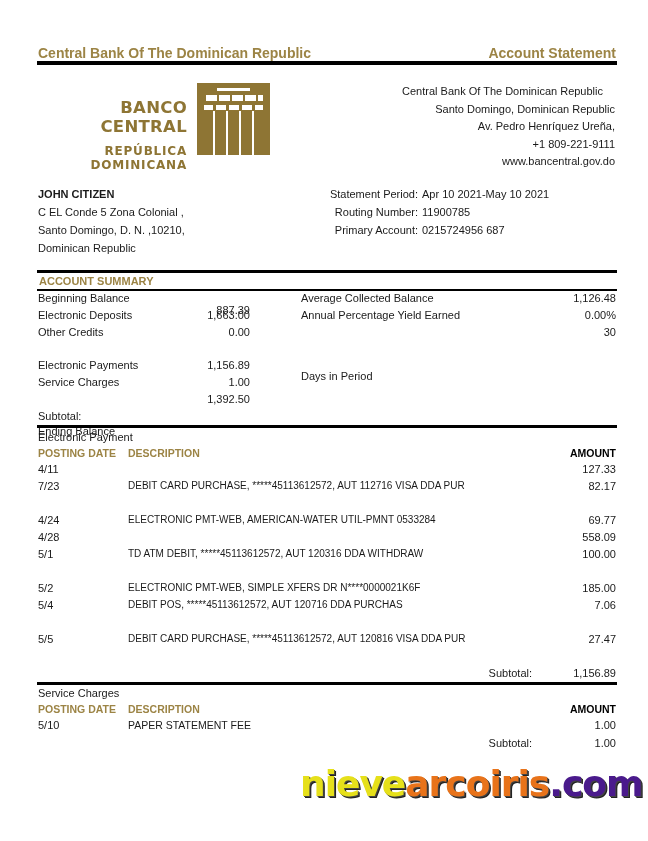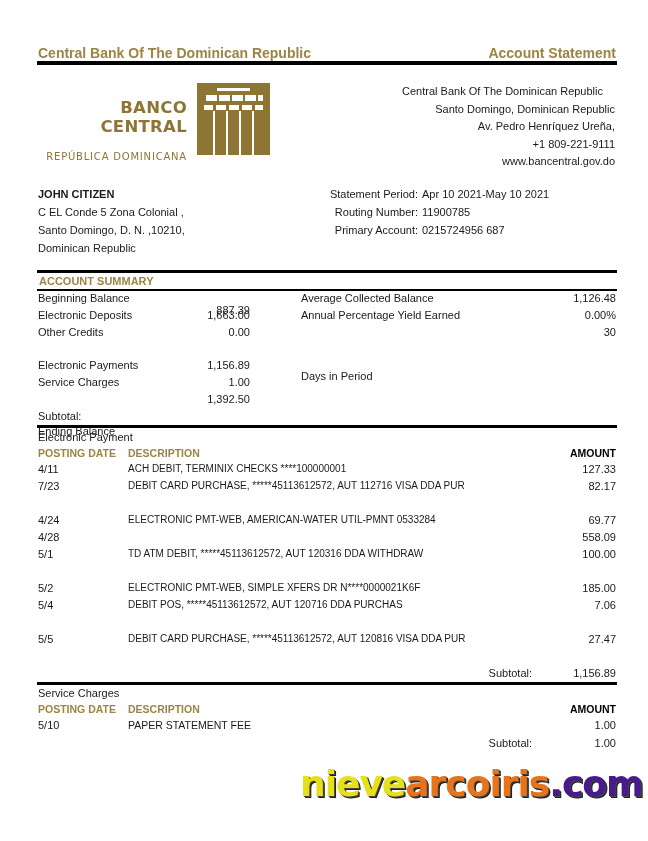--- a/index.html
+++ b/index.html
@@ -26,21 +26,21 @@
 </style>
 </head>
 <body>
 
 <div class="abs gold hdr-title" style="left:38px; top:45px;">Central Bank Of The Dominican Republic</div>
 <div class="abs gold hdr-title" style="right:32px; top:45px;">Account Statement</div>
 <div class="rule" style="top:61px; height:4px;"></div>
 
 <div class="abs" style="left:42px; top:98px; width:145px; text-align:right;">
   <div class="logo-word" style="font-size:16.5px; font-weight:bold; color:#8e7534; letter-spacing:0.3px;">BANCO CENTRAL</div>
-  <div class="logo-word" style="font-size:10px; font-weight:normal; color:#8e7534; letter-spacing:0.8px; margin-top:15px;">REPÚBLICA DOMINICANA</div>
+  <div class="logo-word" style="font-size:12px; font-weight:bold; color:#8e7534; letter-spacing:0.8px; margin-top:8px;">REPÚBLICA DOMINICANA</div>
 </div>
 <div class="abs" style="left:197px; top:83px; width:73px; height:72px;">
   <svg width="73" height="72" viewBox="0 0 73 72">
     <rect x="0" y="0" width="73" height="72" fill="#8e7534"></rect>
     <rect x="20" y="5" width="33" height="3" fill="#ffffff"></rect>
     <rect x="9" y="12" width="11" height="6" fill="#ffffff"></rect>
     <rect x="22" y="12" width="11" height="6" fill="#ffffff"></rect>
     <rect x="35" y="12" width="11" height="6" fill="#ffffff"></rect>
     <rect x="48" y="12" width="11" height="6" fill="#ffffff"></rect>
     <rect x="61" y="12" width="5" height="6" fill="#ffffff"></rect>
@@ -130,21 +130,20 @@
 <div class="rule" style="top:425px; height:3px;"></div>
 <div class="abs t11" style="left:38px; top:429px;">Electronic Payment</div>
 <div class="colhdr" style="top:447px;">
   <span class="gold" style="left:0;">POSTING DATE</span>
   <span class="gold" style="left:90px;">DESCRIPTION</span>
   <span style="right:0; color:#000;">AMOUNT</span>
 </div>
 
 <div class="row" style="top:463px;">
   <span class="tx-date">4/11</span>
-  <span class="tx-desc">ACH DEBIT, TERMINIX CHECKS ****100000001</span>
   <span class="tx-amt">127.33</span>
 </div>
 <div class="row" style="top:480px;">
   <span class="tx-date">7/23</span>
   <span class="tx-desc">DEBIT CARD PURCHASE, *****45113612572, AUT 112716 VISA DDA PUR</span>
   <span class="tx-amt">82.17</span>
 </div>
 <div class="row" style="top:514px;">
   <span class="tx-date">4/24</span>
   <span class="tx-desc">ELECTRONIC PMT-WEB, AMERICAN-WATER UTIL-PMNT 0533284</span>

